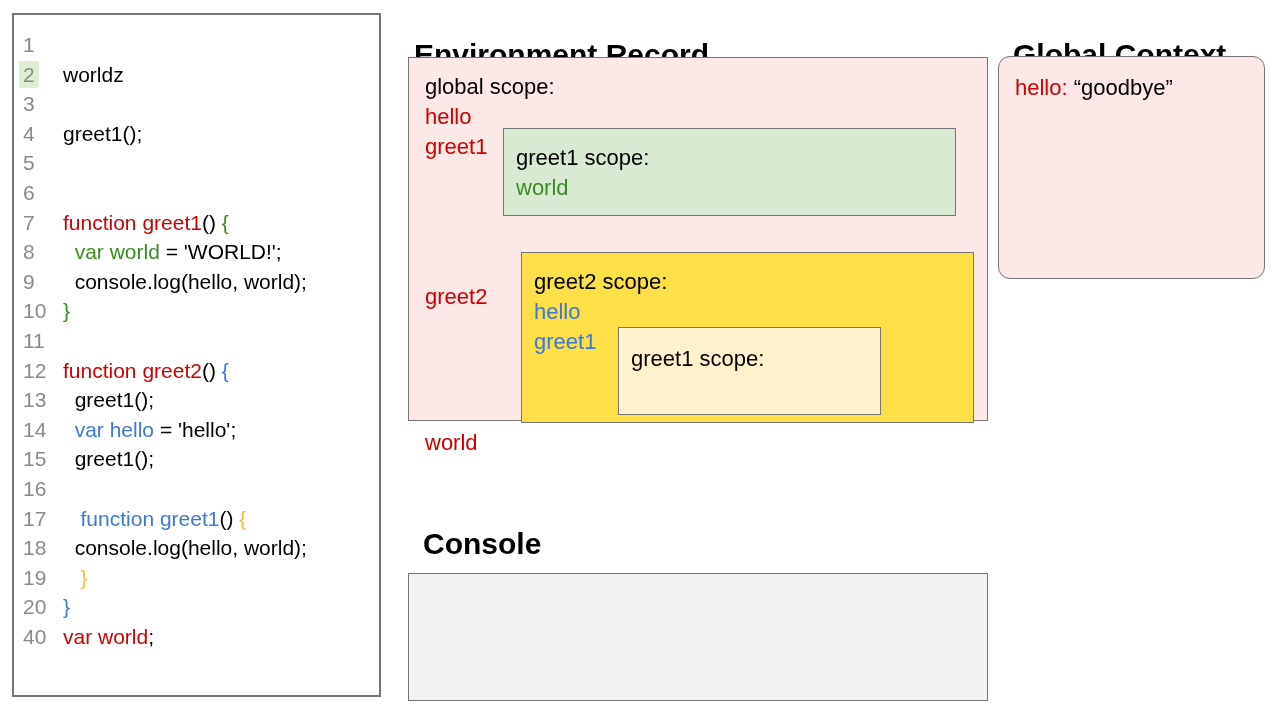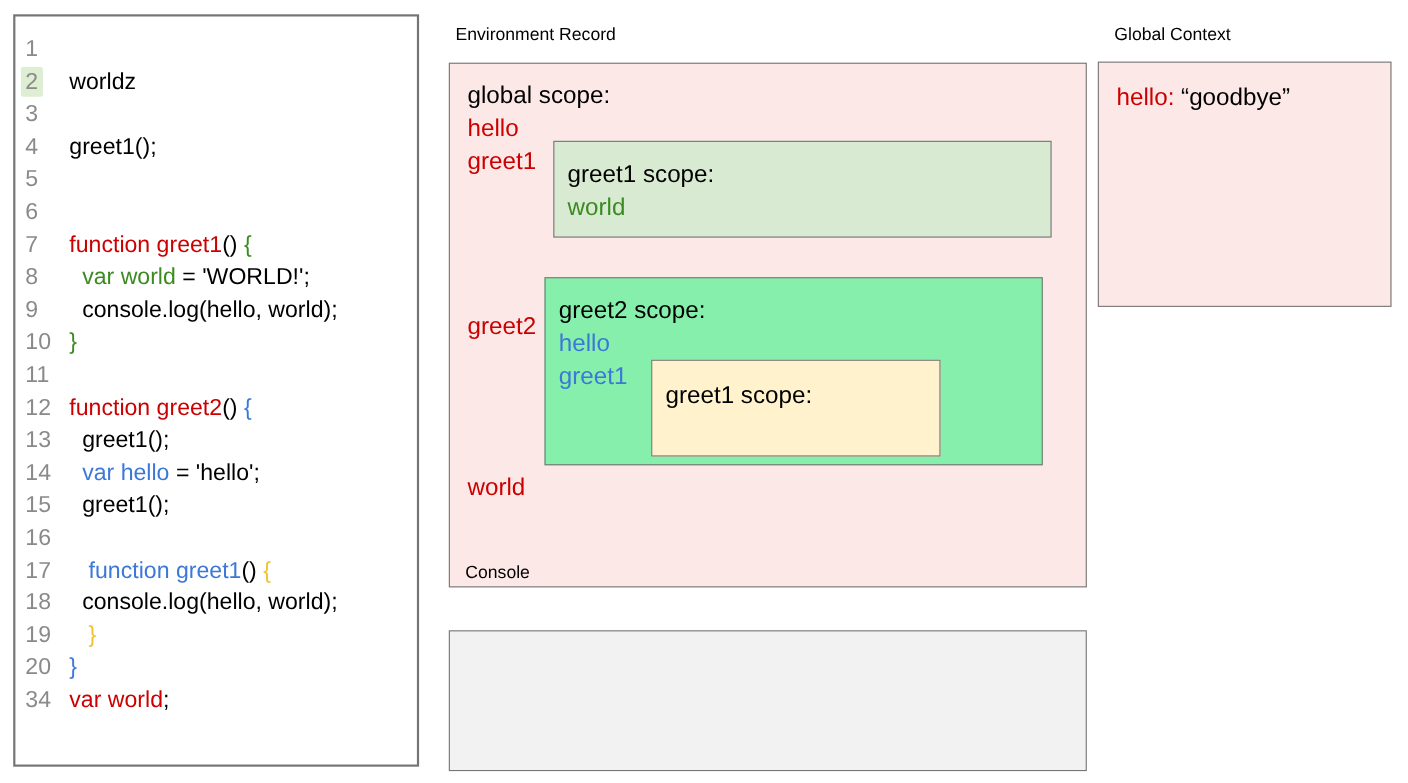--- a/index.html
+++ b/index.html
@@ -19,48 +19,49 @@
   }
   .code-line .ln{
     flex:0 0 40px;margin-left:9px;color:#8a8a8a;
   }
   .code-line .ln .hl{
     background:#ddeed3;border-radius:2px;padding:2px 4px;margin-left:-4px;
   }
   .code-line .src{flex:1;}
   
   .sec-title{
-    position:absolute;font-size:16px;font-weight:normal;color:#000;
+    position:absolute;font-size:30px;font-weight:bold;color:#000;
     line-height:24px;
+    margin-top:23px;
   }
   #er-title{left:414px;top:20px;}
   #gc-title{left:1013px;top:20px;}
   #console-title{left:423px;top:509px;}
   
   .box{box-sizing:border-box;border:1.5px solid #757575;position:absolute;}
   .er-box{
-    left:408px;top:57px;width:580px;height:477px;background:#fce8e6;
+    left:408px;top:57px;width:580px;height:364px;background:#fce8e6;
     font-size:22px;line-height:30px;
   }
   .er-box .lbl{position:absolute;left:16px;white-space:nowrap;}
   .greet1-box{
     left:94px;top:70px;width:453px;height:88px;background:#d9ead3;
     padding:14px 0 0 12px;
   }
   .greet2-box{
-    left:86px;top:194px;width:453px;height:171px;background:#86efac;
+    left:112px;top:194px;width:453px;height:171px;background:#fde047;
     padding:14px 0 0 12px;
   }
   .inner-greet1-box{
     left:96px;top:74px;width:263px;height:88px;background:#fff2cc;
     padding:16px 0 0 12px;
   }
   .gc-box{
     left:998px;top:56px;width:267px;height:223px;background:#fce8e6;
-    font-size:22px;line-height:30px;padding:16px 0 0 16px;
+    font-size:22px;line-height:30px;padding:16px 0 0 16px;border-radius:12px;
   }
   .console-box{
     left:408px;top:573px;width:580px;height:128px;background:#f2f2f2;
   }
   .scope-line{white-space:nowrap;}
   
   .c-red{color:#cc0000;}
   .c-green{color:#3b8b21;}
   .c-blue{color:#3c78d8;}
   .c-yellow{color:#f1c232;}
@@ -84,21 +85,21 @@
     <div class="code-line"><span class="ln">11</span><span class="src"></span></div>
     <div class="code-line"><span class="ln">12</span><span class="src"><span class="c-red">function greet2</span><span class="c-black">() </span><span class="c-blue">{</span></span></div>
     <div class="code-line"><span class="ln">13</span><span class="src"><span class="c-black">  greet1();</span></span></div>
     <div class="code-line"><span class="ln">14</span><span class="src"><span class="c-black">  </span><span class="c-blue">var hello</span><span class="c-black"> = 'hello';</span></span></div>
     <div class="code-line"><span class="ln">15</span><span class="src"><span class="c-black">  greet1();</span></span></div>
     <div class="code-line"><span class="ln">16</span><span class="src"></span></div>
     <div class="code-line"><span class="ln">17</span><span class="src"><span class="c-black">   </span><span class="c-blue">function greet1</span><span class="c-black">() </span><span class="c-yellow">{</span></span></div>
     <div class="code-line"><span class="ln">18</span><span class="src"><span class="c-black">  console.log(hello, world);</span></span></div>
     <div class="code-line"><span class="ln">19</span><span class="src"><span class="c-black">   </span><span class="c-yellow">}</span></span></div>
     <div class="code-line"><span class="ln">20</span><span class="src"><span class="c-blue">}</span></span></div>
-    <div class="code-line"><span class="ln">34</span><span class="src"><span class="c-red">var world</span><span class="c-black">;</span></span></div>
+    <div class="code-line"><span class="ln">40</span><span class="src"><span class="c-red">var world</span><span class="c-black">;</span></span></div>
   </div>
 
 <div class="sec-title" id="er-title">Environment Record</div>
 
 <div class="box er-box">
   <span class="lbl c-black" style="top:14px;">global scope:</span>
   <span class="lbl c-red" style="top:44px;">hello</span>
   <span class="lbl c-red" style="top:74px;">greet1</span>
 
   <div class="box greet1-box">

